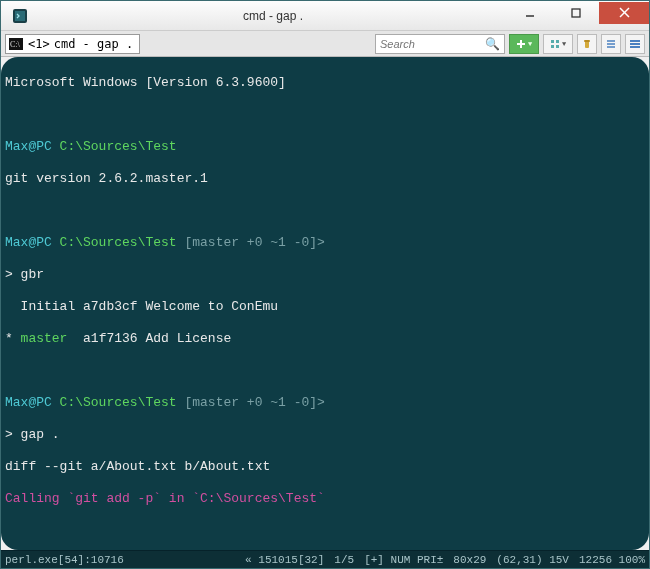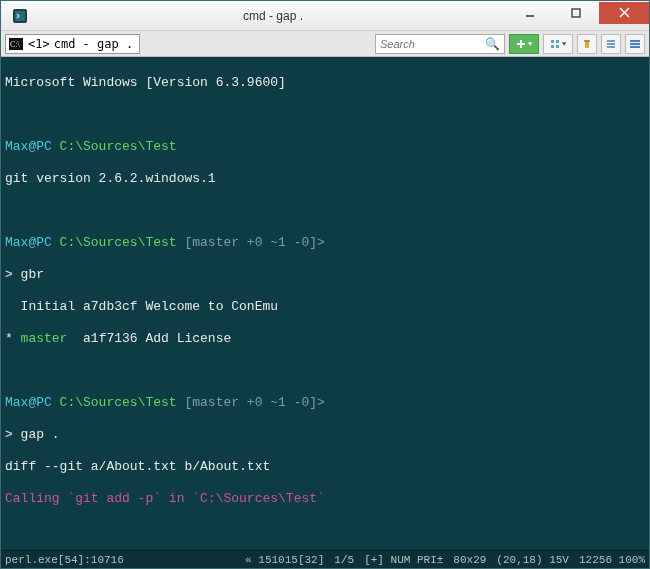--- a/index.html
+++ b/index.html
@@ -103,20 +103,21 @@
 
 .terminal {
   flex: 1;
   background: #0e3c45;
   color: #e8e8e8;
   padding: 2px 4px;
   line-height: 16px;
   font-size: 13px;
   white-space: pre;
   overflow: hidden;
+  border-radius: 17px;
 }
 .terminal .ln { display: block; height: 16px; }
 .c-cyan { color: #4ec9d4; }
 .c-green { color: #5fd65f; }
 .c-grey { color: #7aa0a5; margin-top: 7px; }
 .c-magenta { color: #d24fa0; }
 
 .statusbar {
   height: 18px;
   background: #0d2f36;
@@ -214,21 +215,21 @@
           <line x1="1" y1="5" x2="11" y2="5" stroke="#4a80c0" stroke-width="2"></line>
           <line x1="1" y1="8" x2="11" y2="8" stroke="#4a80c0" stroke-width="2"></line>
         </svg>
     </div>
   </div>
 
   <div class="terminal">
 <span class="ln">Microsoft Windows [Version 6.3.9600]</span>
 <span class="ln"></span>
 <span class="ln"><span class="c-cyan">Max@PC</span><span class="c-green"> C:\Sources\Test</span></span>
-<span class="ln">git version 2.6.2.windows.1</span>
+<span class="ln">git version 2.6.2.master.1</span>
 <span class="ln"></span>
 <span class="ln"><span class="c-cyan">Max@PC</span><span class="c-green"> C:\Sources\Test</span><span class="c-grey"> [master +0 ~1 -0]&gt;</span></span>
 <span class="ln">&gt; gbr</span>
 <span class="ln">  Initial a7db3cf Welcome to ConEmu</span>
 <span class="ln"><span>* </span><span class="c-green">master</span><span>  a1f7136 Add License</span></span>
 <span class="ln"></span>
 <span class="ln"><span class="c-cyan">Max@PC</span><span class="c-green"> C:\Sources\Test</span><span class="c-grey"> [master +0 ~1 -0]&gt;</span></span>
 <span class="ln">&gt; gap .</span>
 <span class="ln">diff --git a/About.txt b/About.txt</span>
 <span class="ln c-magenta">Calling `git add -p` in `C:\Sources\Test`</span>
@@ -248,17 +249,17 @@
 
   </div>
 
   <div class="statusbar">
     <span>perl.exe[54]:10716</span>
     <span class="sbspacer"></span>
     <span>« 151015[32]</span>
     <span>1/5</span>
     <span>[+] NUM  PRI±</span>
     <span>80x29</span>
-    <span>(20,18) 15V</span>
+    <span>(62,31) 15V</span>
     <span>12256 100%</span>
   </div>
 
 </div>
 
 </body></html>

